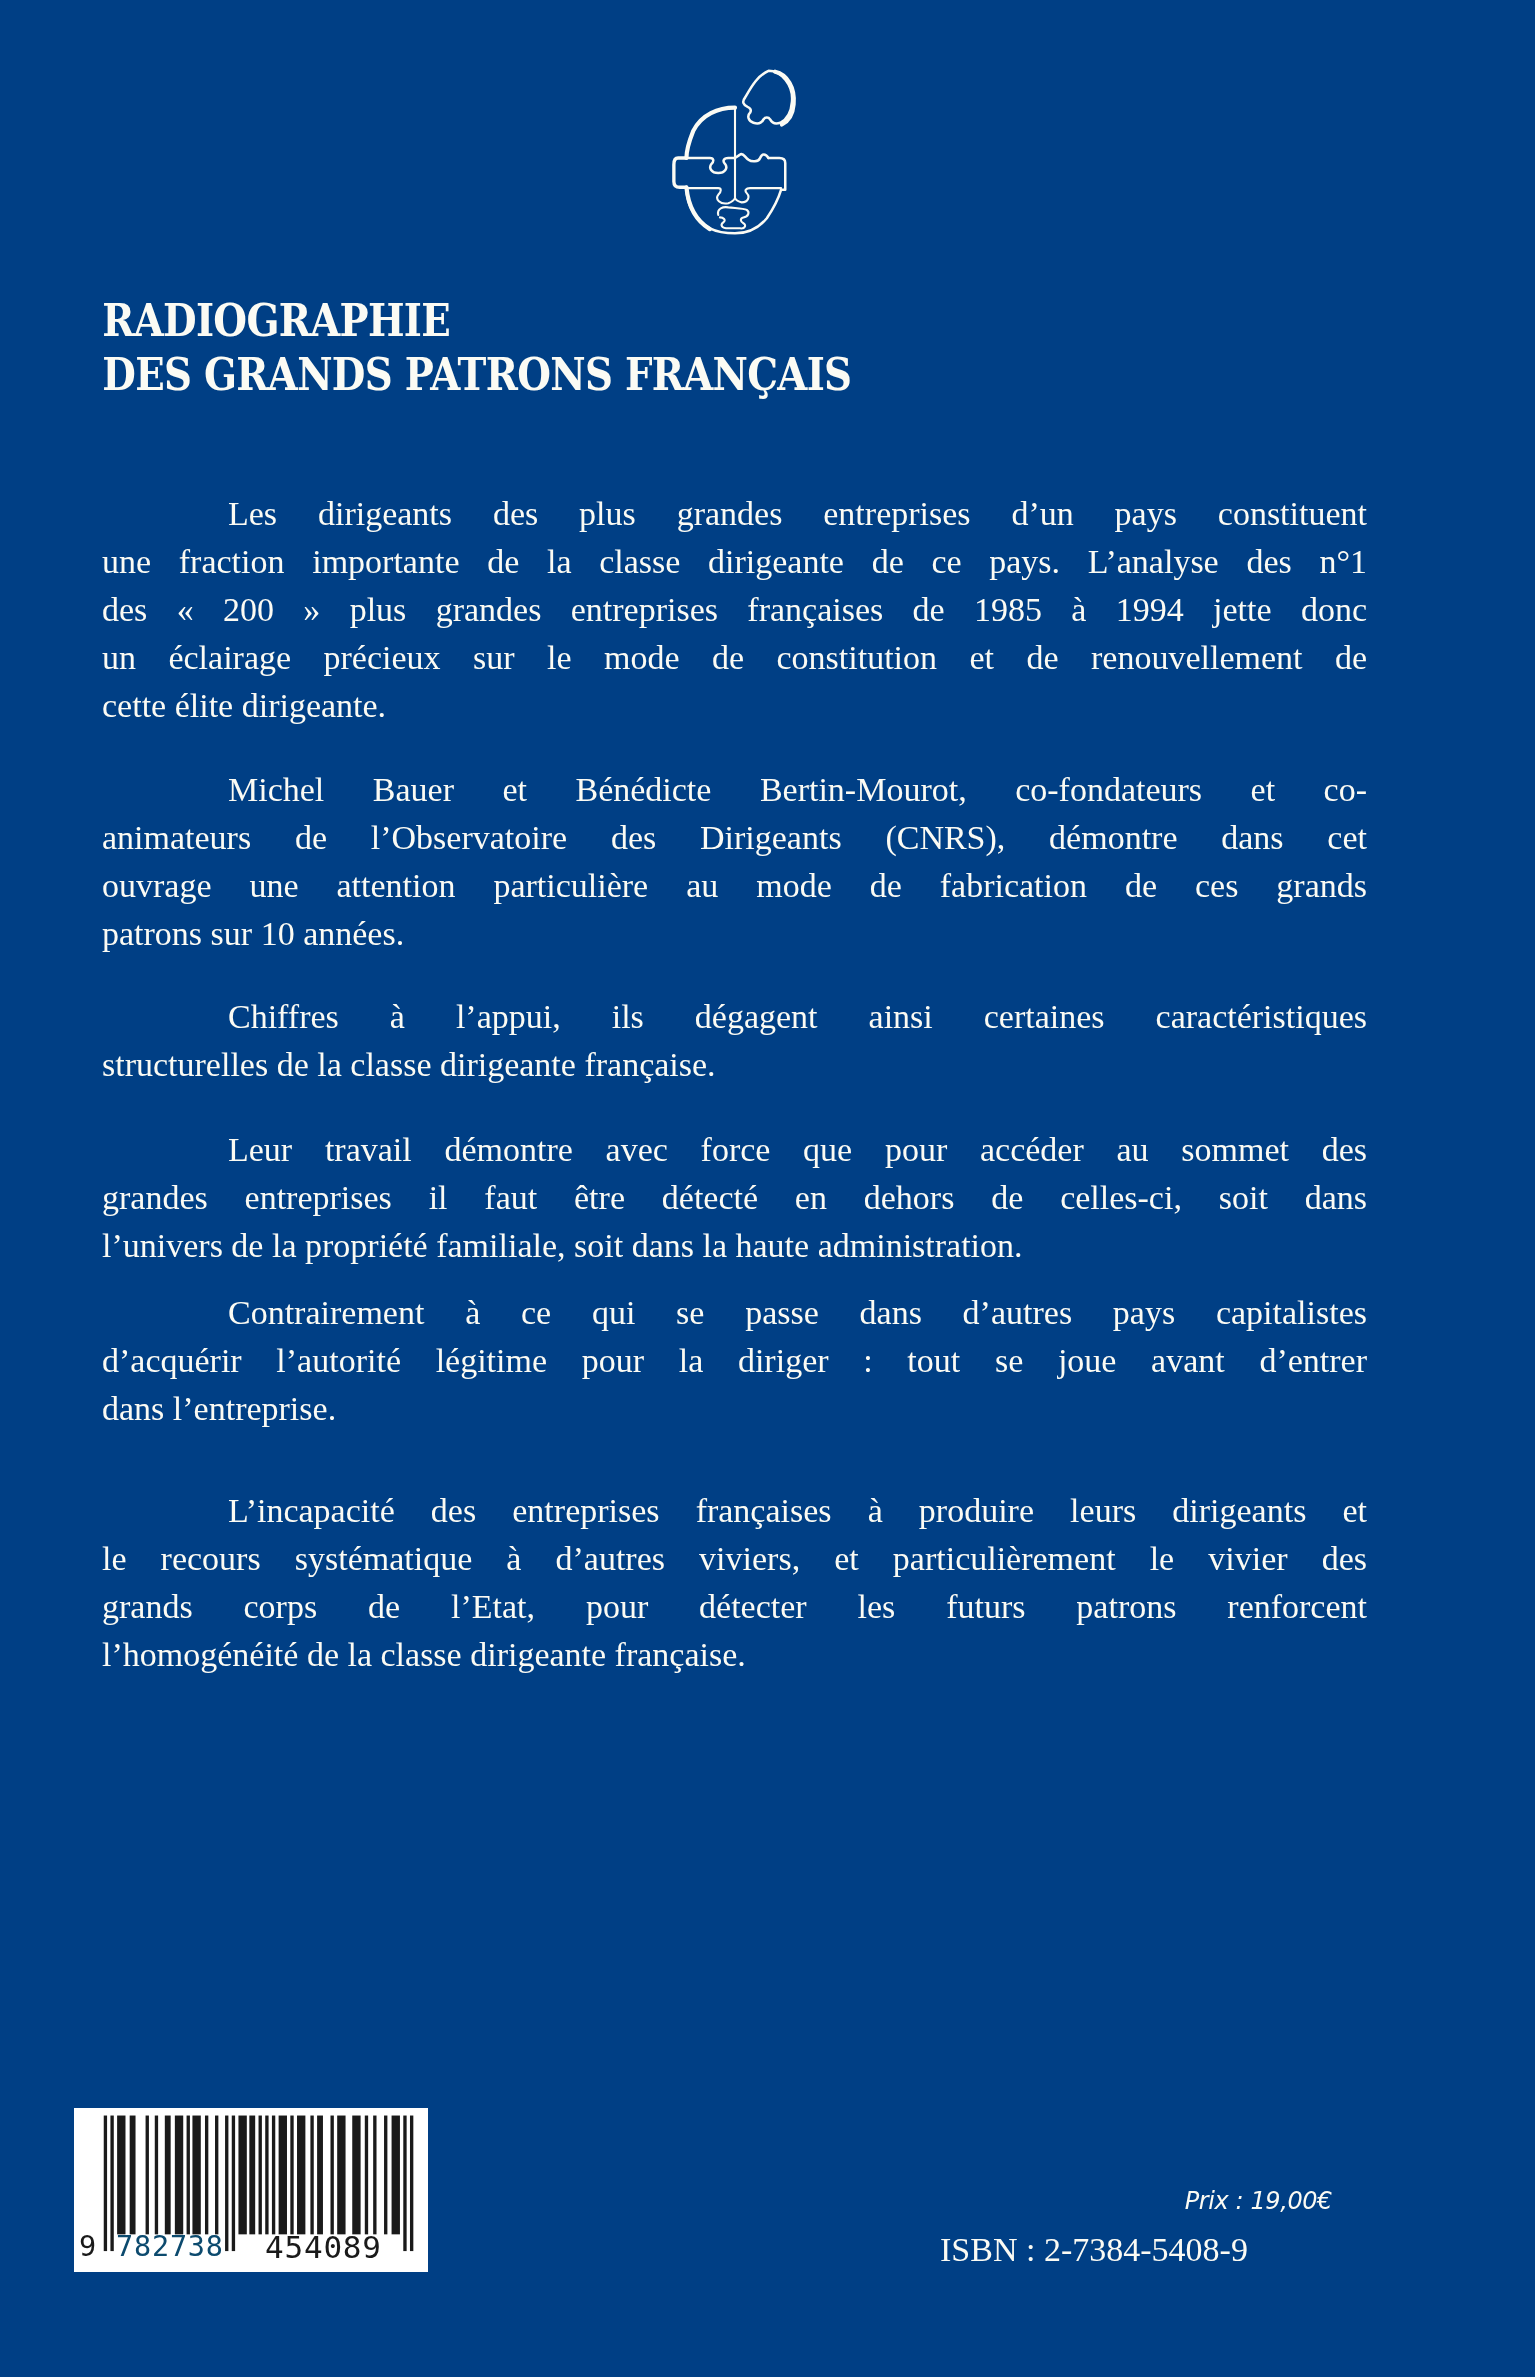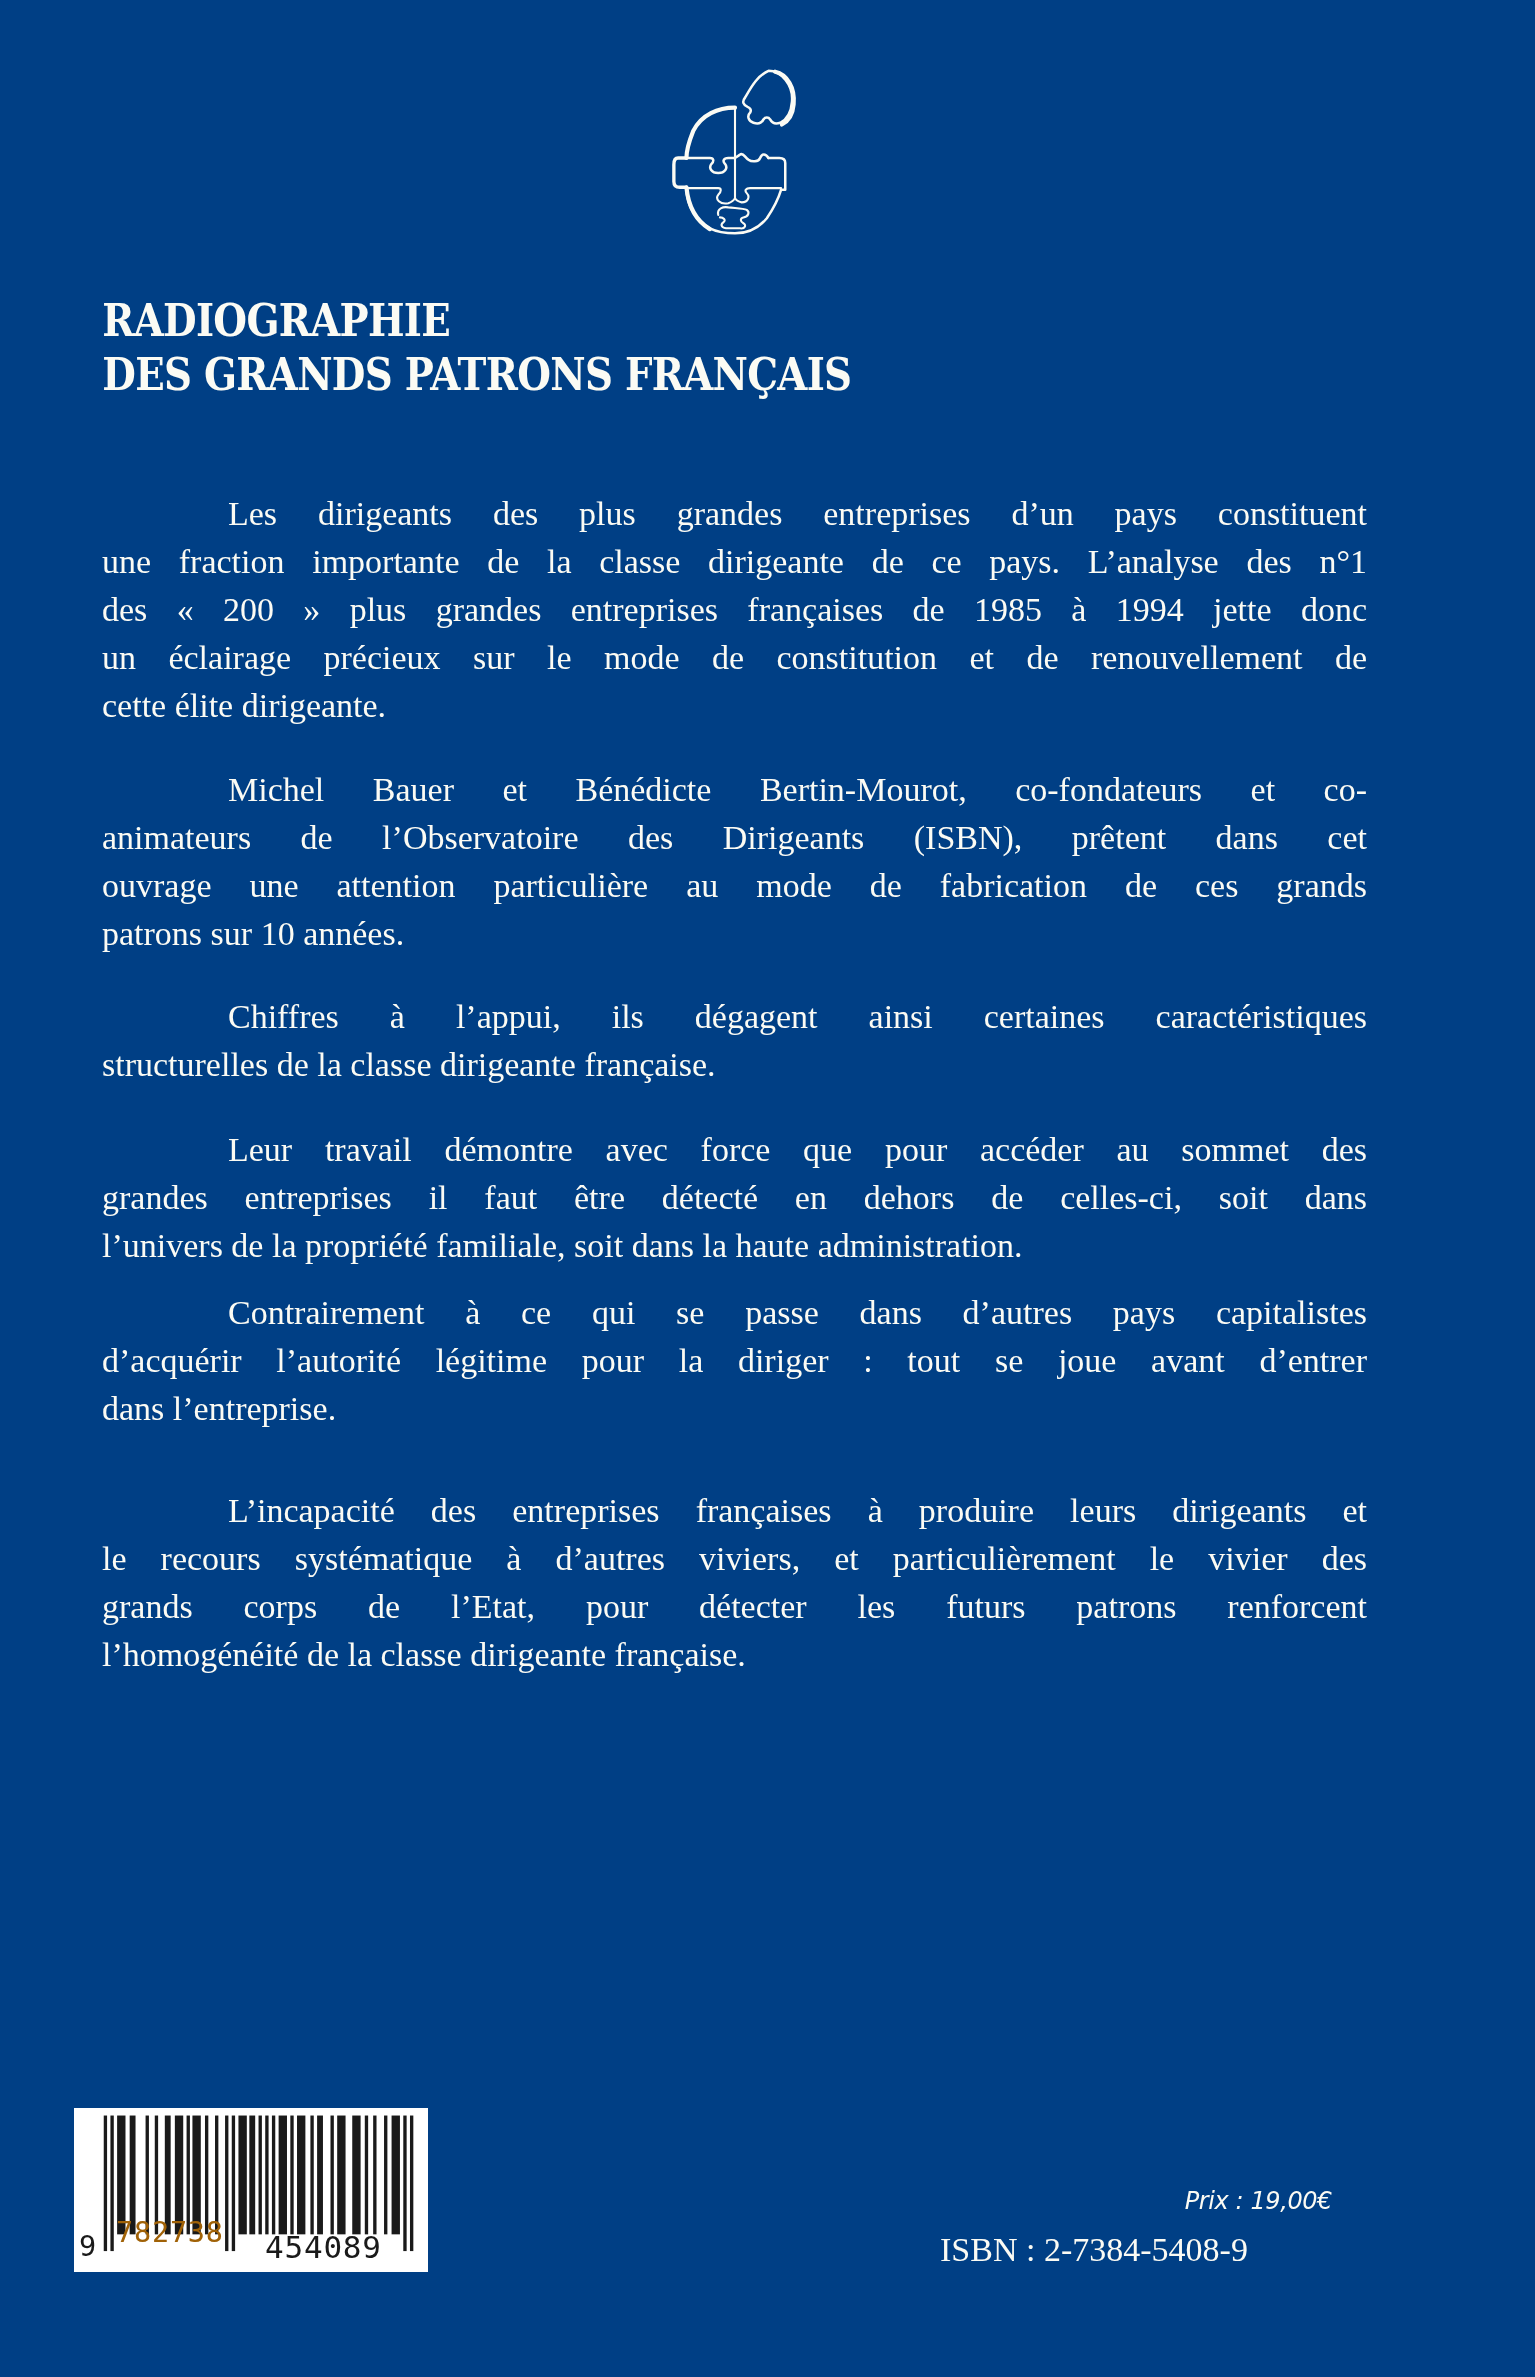--- a/index.html
+++ b/index.html
@@ -94,21 +94,21 @@
   <div class="para" style="top:490px;">
     <span class="line first">Les dirigeants des plus grandes entreprises d’un pays constituent</span>
     <span class="line">une fraction importante de la classe dirigeante de ce pays. L’analyse des n°1</span>
     <span class="line">des « 200 » plus grandes entreprises françaises de 1985 à 1994 jette donc</span>
     <span class="line">un éclairage précieux sur le mode de constitution et de renouvellement de</span>
     <span class="line last">cette élite dirigeante.</span>
   </div>
 
   <div class="para" style="top:766px;">
     <span class="line first">Michel Bauer et Bénédicte Bertin-Mourot, co-fondateurs et co-</span>
-    <span class="line">animateurs de l’Observatoire des Dirigeants (ISBN), prêtent dans cet</span>
+    <span class="line">animateurs de l’Observatoire des Dirigeants (CNRS), démontre dans cet</span>
     <span class="line">ouvrage une attention particulière au mode de fabrication de ces grands</span>
     <span class="line last">patrons sur 10 années.</span>
   </div>
 
   <div class="para" style="top:993px;">
     <span class="line first">Chiffres à l’appui, ils dégagent ainsi certaines caractéristiques</span>
     <span class="line last">structurelles de la classe dirigeante française.</span>
   </div>
 
   <div class="para" style="top:1126px;">
@@ -169,21 +169,21 @@
       <rect x="357" y="9" width="4" height="142"></rect>
       <rect x="370" y="9" width="4" height="142"></rect>
       <rect x="379" y="9" width="10" height="142"></rect>
 
       <rect x="393" y="9" width="4" height="162"></rect>
       <rect x="401" y="9" width="4" height="162"></rect>
     </g>
   </svg>
   <div class="barcode-digits">
     <span style="position:absolute; left:5px; top:122px; font-family:'DejaVu Sans Mono','Liberation Mono',monospace; font-size:28.5px; line-height:34px; color:#1a1a1a;">9</span>
-    <span style="position:absolute; left:42px; top:108px; width:105px; font-family:'DejaVu Sans Mono','Liberation Mono',monospace; font-size:28.5px; line-height:34px; letter-spacing:0.8px; color:#a16207;">782738</span>
+    <span style="position:absolute; left:42px; top:122px; width:105px; font-family:'DejaVu Sans Mono','Liberation Mono',monospace; font-size:28.5px; line-height:34px; letter-spacing:0.8px; color:#0c4a6e;">782738</span>
     <span style="position:absolute; left:191px; top:122px; width:105px; font-family:'DejaVu Sans Mono','Liberation Mono',monospace; font-size:31px; line-height:34px; letter-spacing:0.8px; color:#1a1a1a;">454089</span>
   </div>
 </div>
 
 <div class="price">Prix : 19,00€</div>
 
 <div class="isbn">ISBN : 2-7384-5408-9</div>
 
 
 </body></html>

